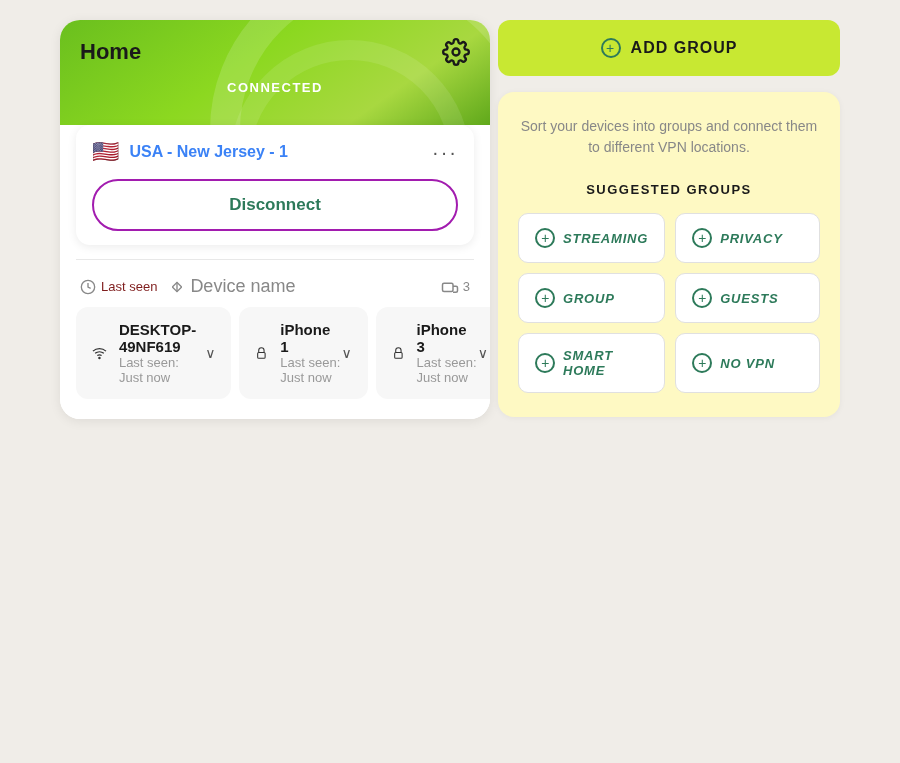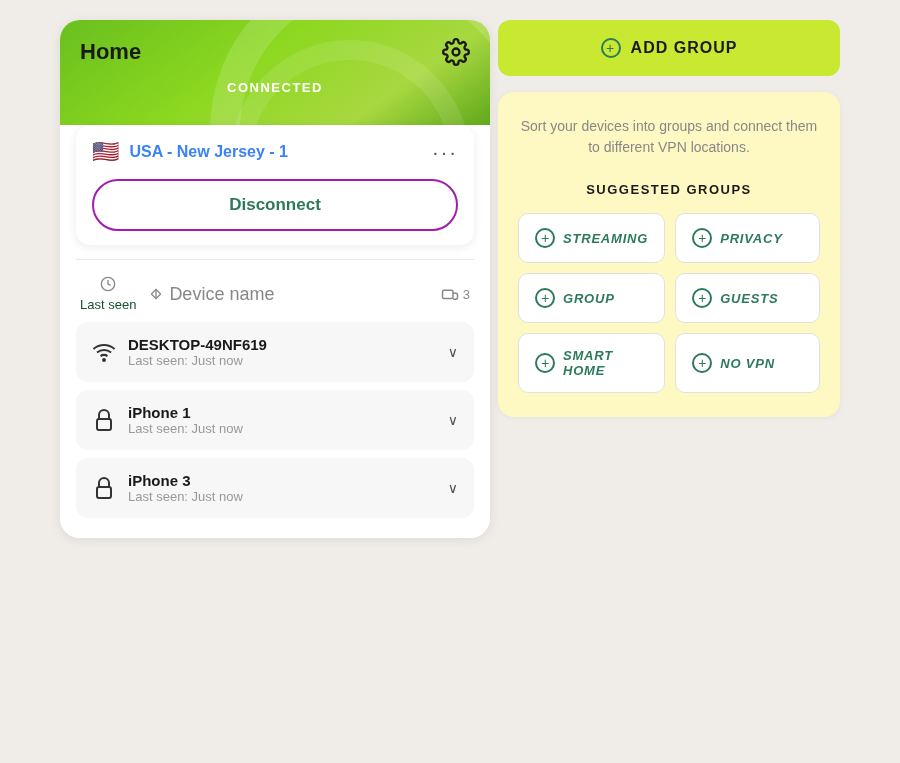--- a/index.html
+++ b/index.html
@@ -149,44 +149,43 @@
       justify-content: space-between;
       padding: 4px 4px 10px 4px;
     }
     .sort-left {
       display: flex;
       align-items: center;
       gap: 12px;
     }
     .sort-label {
       font-size: 13px;
-      color: #14532d;
-      display: flex;
-      align-items: center;
+      color: #7f1d1d;
+      display: flex;
+      align-items: flex-start;
       gap: 5px;
-      flex-direction: column;
     }
     .sort-name {
       font-size: 18px;
       color: #888;
       display: flex;
       align-items: center;
       gap: 5px;
     }
     .device-count {
       display: flex;
       align-items: center;
       gap: 4px;
       font-size: 13px;
       color: #888;
     }
 
     .device-list {
       display: flex;
-      flex-direction: column;
+      flex-direction: row;
       gap: 8px;
     }
     .device-item {
       background: #f7f7f7;
       border-radius: 12px;
       padding: 14px 16px;
       display: flex;
       align-items: center;
       justify-content: space-between;
     }

